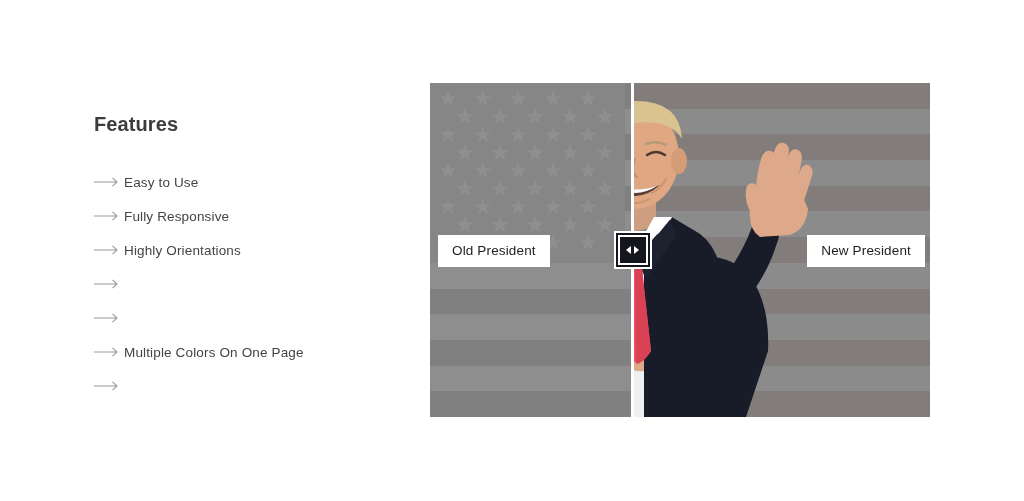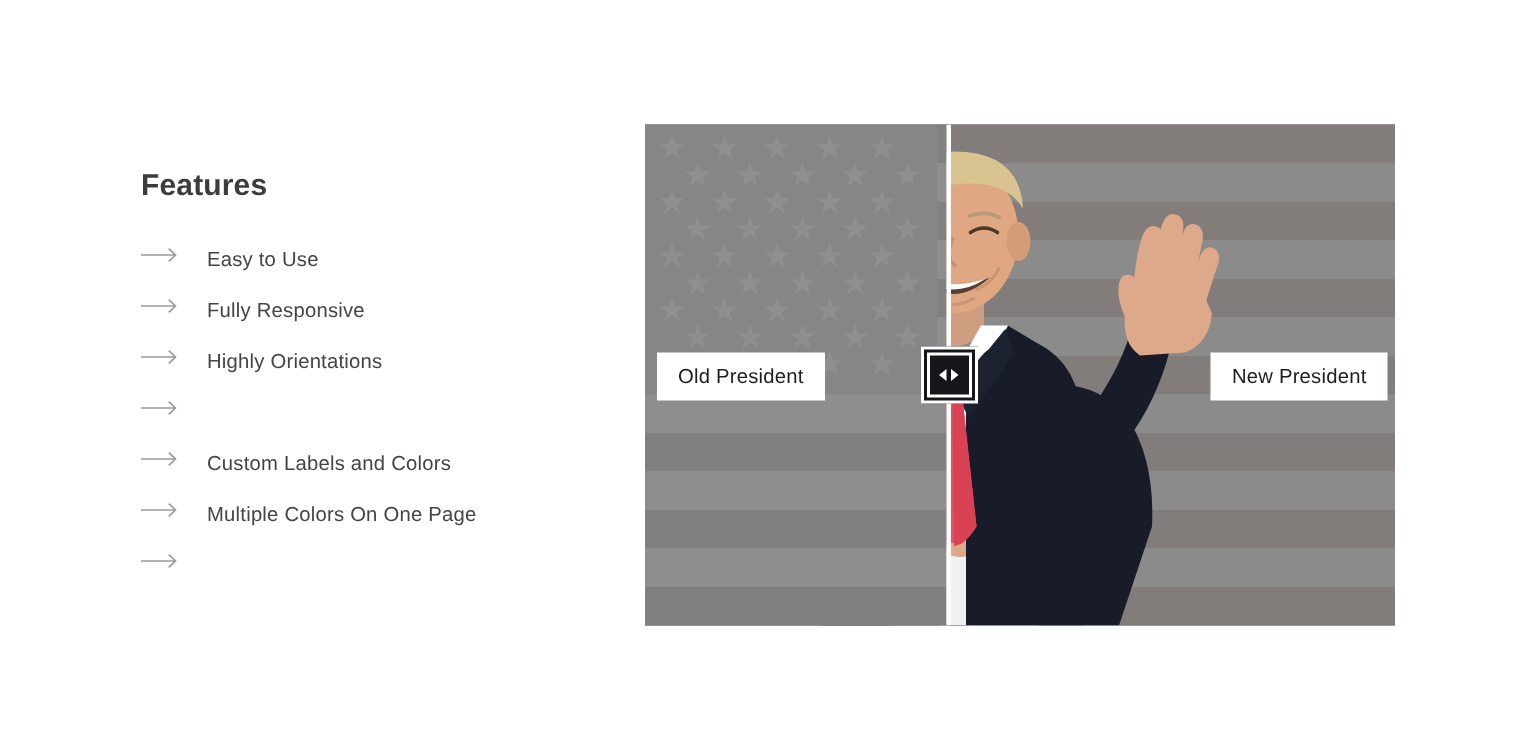--- a/index.html
+++ b/index.html
@@ -37,24 +37,23 @@
     line-height: 1.2;
   }
 
   .features-list {
     list-style: none;
     margin-top: 29px;
   }
 
   .feature-item {
     display: flex;
-    align-items: flex-start;
+    align-items: center;
     height: 34px;
     margin-bottom: 0px;
-    gap: 14px;
   }
 
   .feature-arrow {
     width: 30px;
     flex: 0 0 30px;
     display: block;
     color: #9a9a9a;
     line-height: 0;
   }
   .feature-arrow svg { display: block; }
@@ -67,21 +66,21 @@
   }
 
   
   .compare-wrap {
     position: absolute;
     left: 430px;
     top: 83px;
     width: 500px;
     height: 334px;
     overflow: hidden;
-    background: #404040;
+    background: #ef4444;
   }
 
   
   .flag {
     position: absolute;
     inset: 0;
     width: 500px;
     height: 334px;
   }
   .stripes {
@@ -250,21 +249,20 @@
           </svg>
         </span>
       </li>
 
       <li class="feature-item">
         <span class="feature-arrow">
           <svg width="26" height="10" viewBox="0 0 26 10" aria-hidden="true">
             <path d="M0 5 H23 M18.5 0.8 L23 5 L18.5 9.2" fill="none" stroke="#9a9a9a" stroke-width="1.1"></path>
           </svg>
         </span>
-        <span class="feature-label">Custom Labels and Colors</span>
       </li>
 
       <li class="feature-item">
         <span class="feature-arrow">
           <svg width="26" height="10" viewBox="0 0 26 10" aria-hidden="true">
             <path d="M0 5 H23 M18.5 0.8 L23 5 L18.5 9.2" fill="none" stroke="#9a9a9a" stroke-width="1.1"></path>
           </svg>
         </span>
         <span class="feature-label">Multiple Colors On One Page</span>
       </li>

